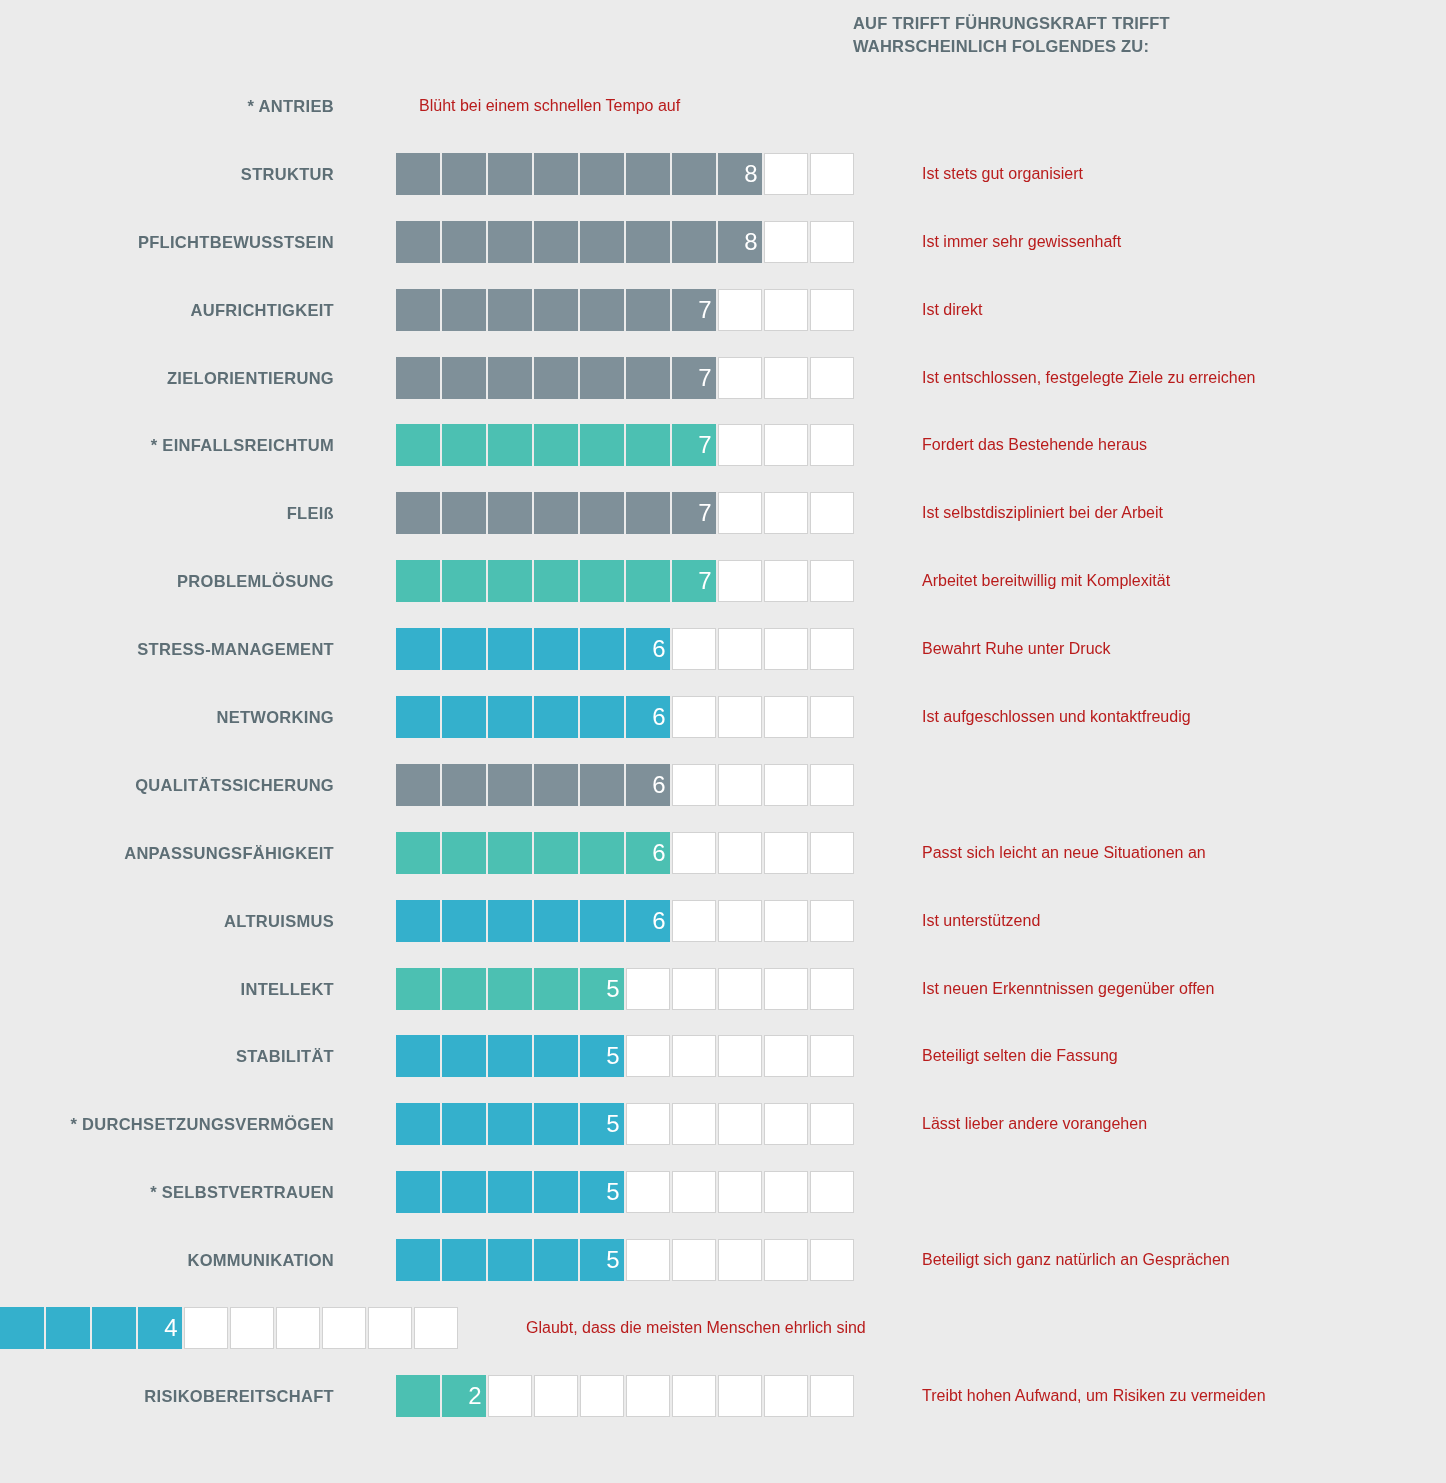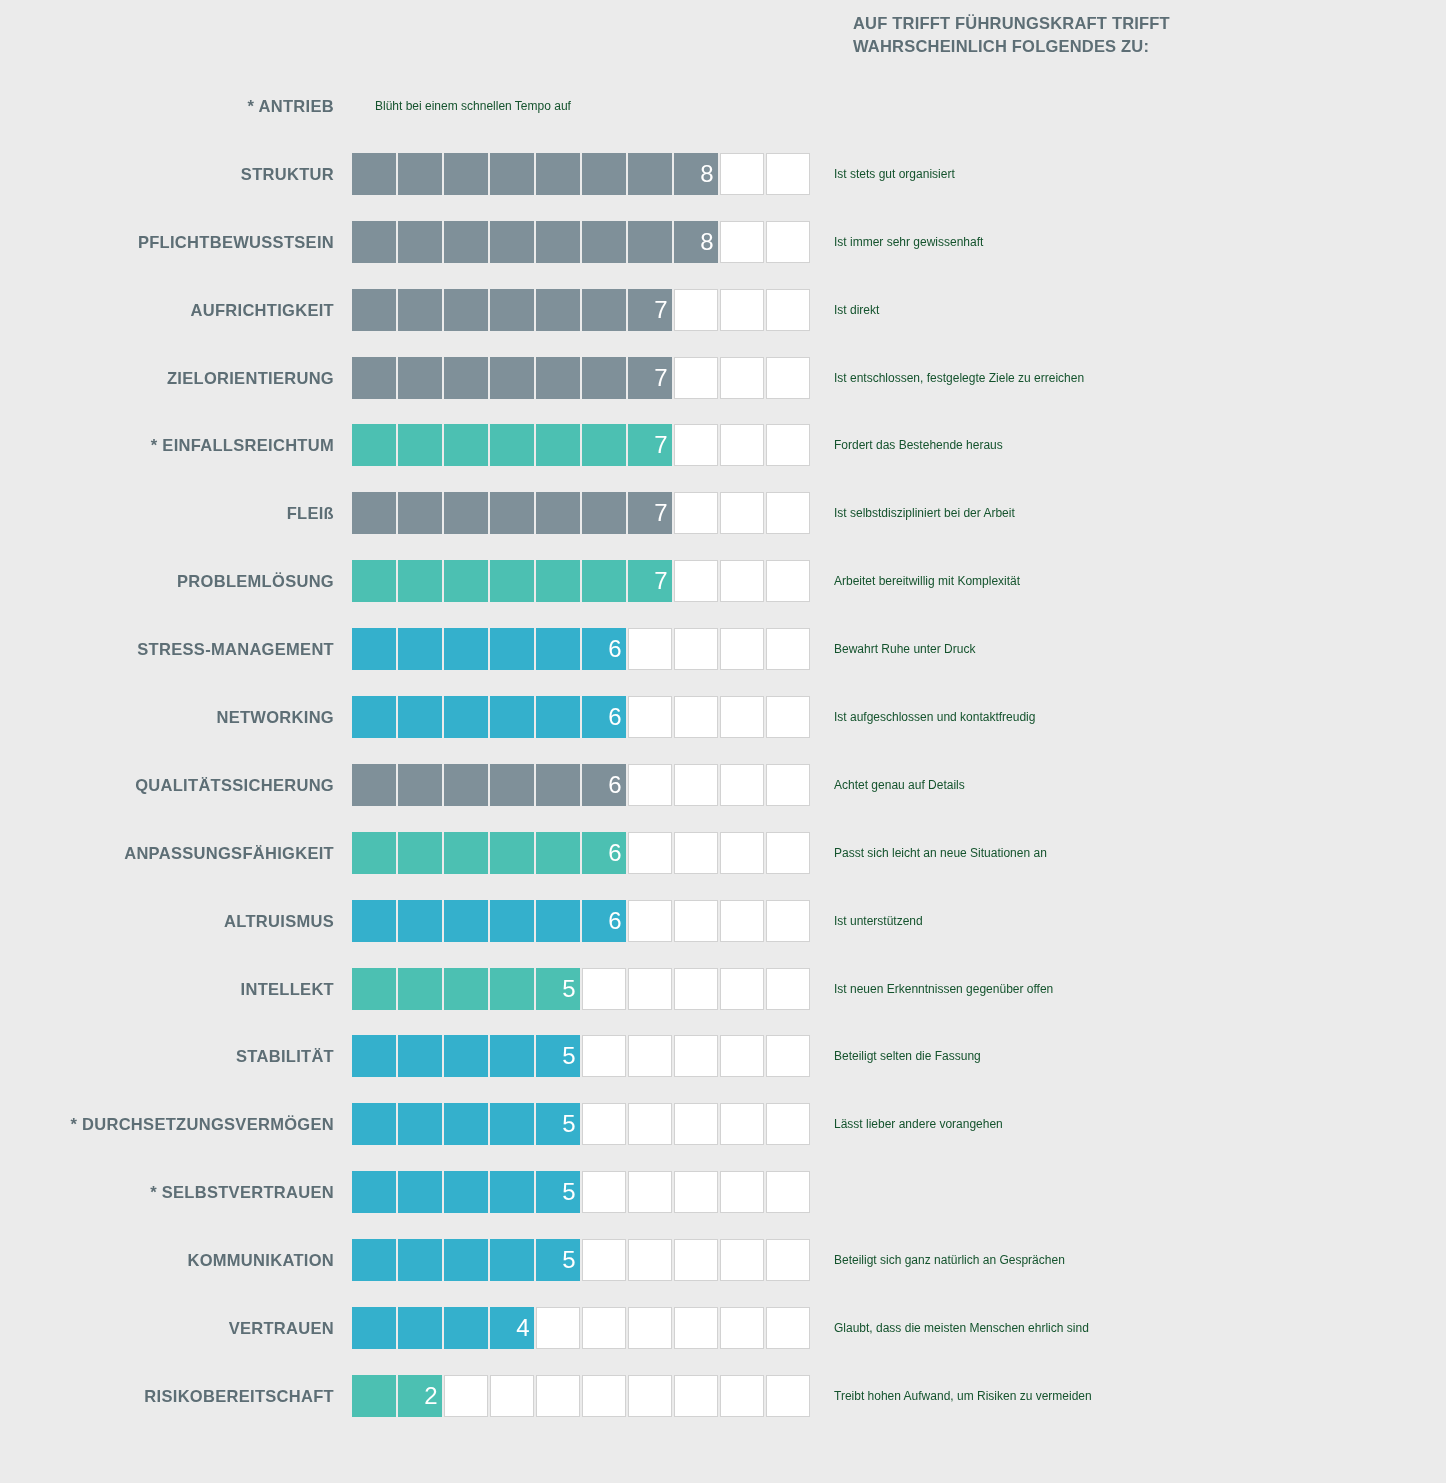--- a/index.html
+++ b/index.html
@@ -40,20 +40,21 @@
     position: absolute;
     left: 0;
     top: 85px;
     width: 1446px;
   }
   .row {
     position: relative;
     height: 67.9px;
     display: flex;
     align-items: flex-start;
+    gap: 44px;
   }
 
   .trait-label {
     width: 352px;
     text-align: right;
     padding-right: 18px;
     box-sizing: border-box;
     font-size: 16.5px;
     font-weight: bold;
     color: #5d6e75;
@@ -92,22 +93,22 @@
     line-height: 42px;
     font-size: 24px;
     color: #ffffff;
     font-family: "Liberation Sans", sans-serif;
     font-weight: normal;
     letter-spacing: -0.5px;
   }
 
   .desc {
     padding-left: 23px;
-    font-size: 12px;
-    color: #14532d;
+    font-size: 16px;
+    color: #b91c1c;
     line-height: 42px;
     white-space: nowrap;
   }
 </style>
 </head>
 <body>
 
 <div id="page">
 
   <div class="col-header">
@@ -291,21 +292,20 @@
           <div class="cell filled" style="background: rgb(127, 144, 153);"></div>
           <div class="cell filled" style="background: rgb(127, 144, 153);"></div>
           <div class="cell filled" style="background: rgb(127, 144, 153);">
             <span class="score">6</span>
           </div>
           <div class="cell empty"></div>
           <div class="cell empty"></div>
           <div class="cell empty"></div>
           <div class="cell empty"></div>
         </div>
-        <div class="desc">Achtet genau auf Details</div>
       </div>
       <div class="row">
         <div class="trait-label">ANPASSUNGSFÄHIGKEIT</div>
         <div class="scale">
           <div class="cell filled" style="background: rgb(76, 192, 178);"></div>
           <div class="cell filled" style="background: rgb(76, 192, 178);"></div>
           <div class="cell filled" style="background: rgb(76, 192, 178);"></div>
           <div class="cell filled" style="background: rgb(76, 192, 178);"></div>
           <div class="cell filled" style="background: rgb(76, 192, 178);"></div>
           <div class="cell filled" style="background: rgb(76, 192, 178);">
@@ -419,21 +419,20 @@
           </div>
           <div class="cell empty"></div>
           <div class="cell empty"></div>
           <div class="cell empty"></div>
           <div class="cell empty"></div>
           <div class="cell empty"></div>
         </div>
         <div class="desc">Beteiligt sich ganz natürlich an Gesprächen</div>
       </div>
       <div class="row">
-        <div class="trait-label">VERTRAUEN</div>
         <div class="scale">
           <div class="cell filled" style="background: rgb(52, 176, 204);"></div>
           <div class="cell filled" style="background: rgb(52, 176, 204);"></div>
           <div class="cell filled" style="background: rgb(52, 176, 204);"></div>
           <div class="cell filled" style="background: rgb(52, 176, 204);">
             <span class="score">4</span>
           </div>
           <div class="cell empty"></div>
           <div class="cell empty"></div>
           <div class="cell empty"></div>

